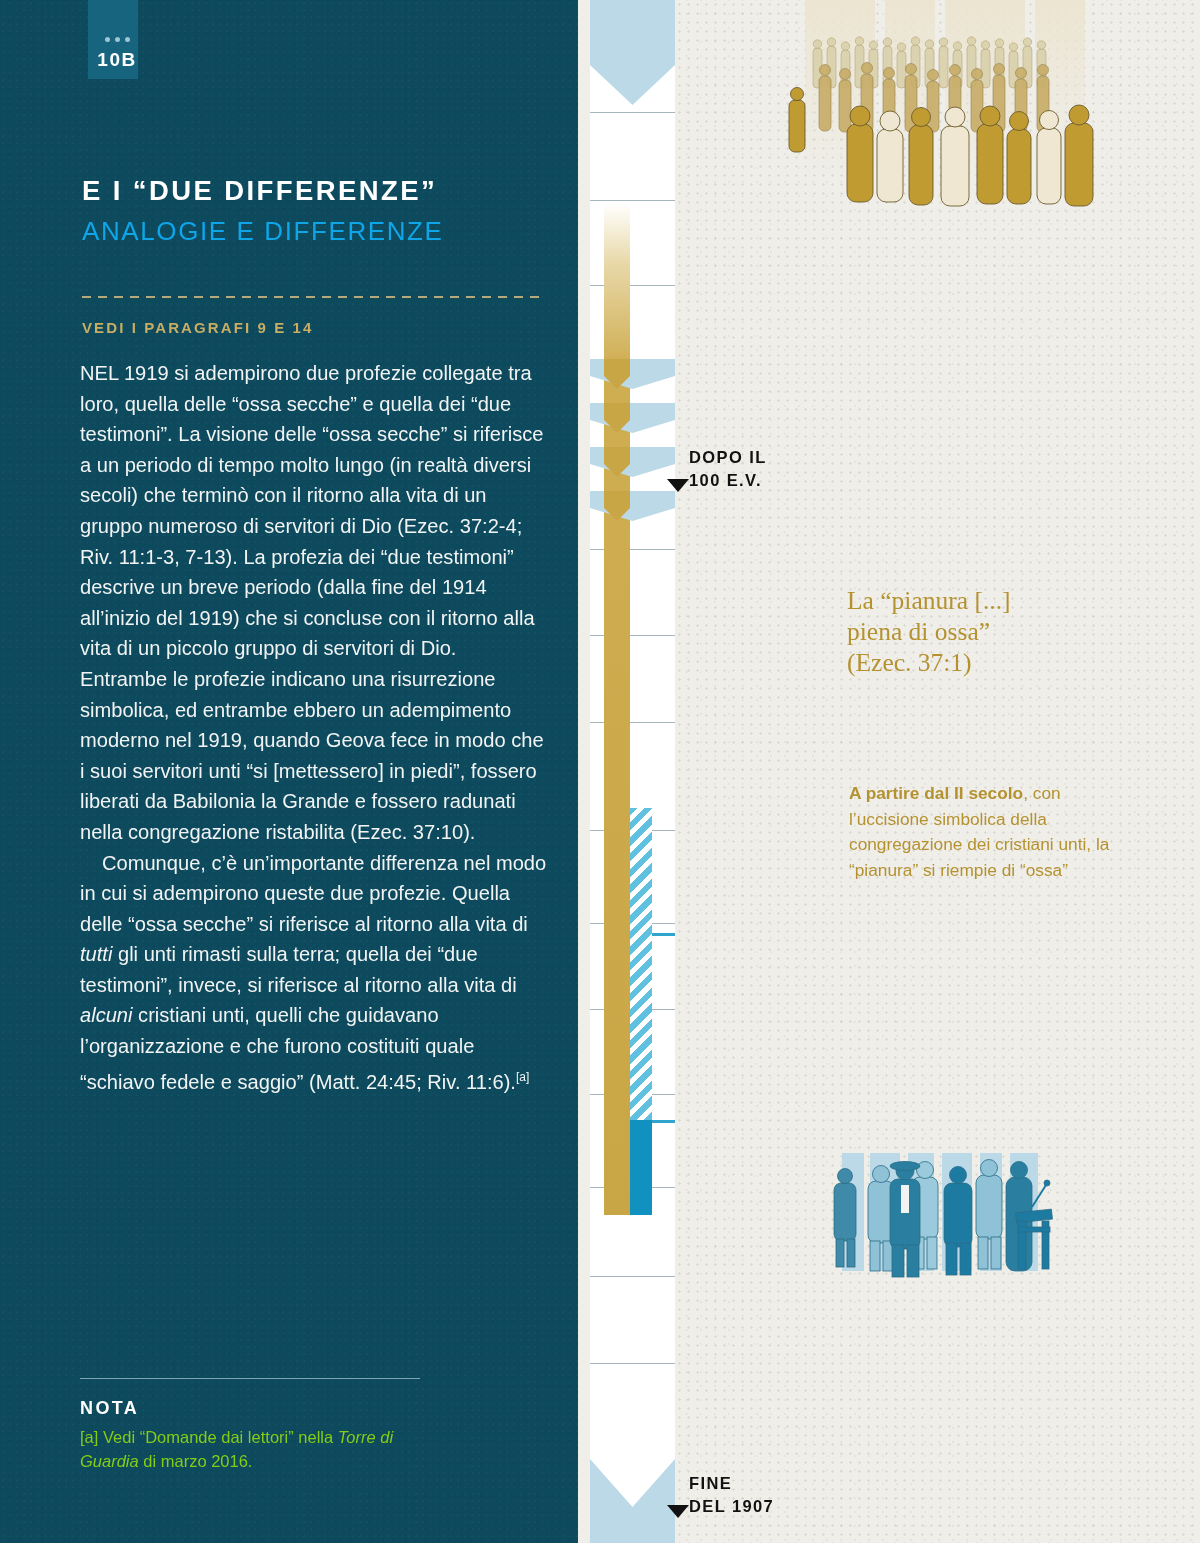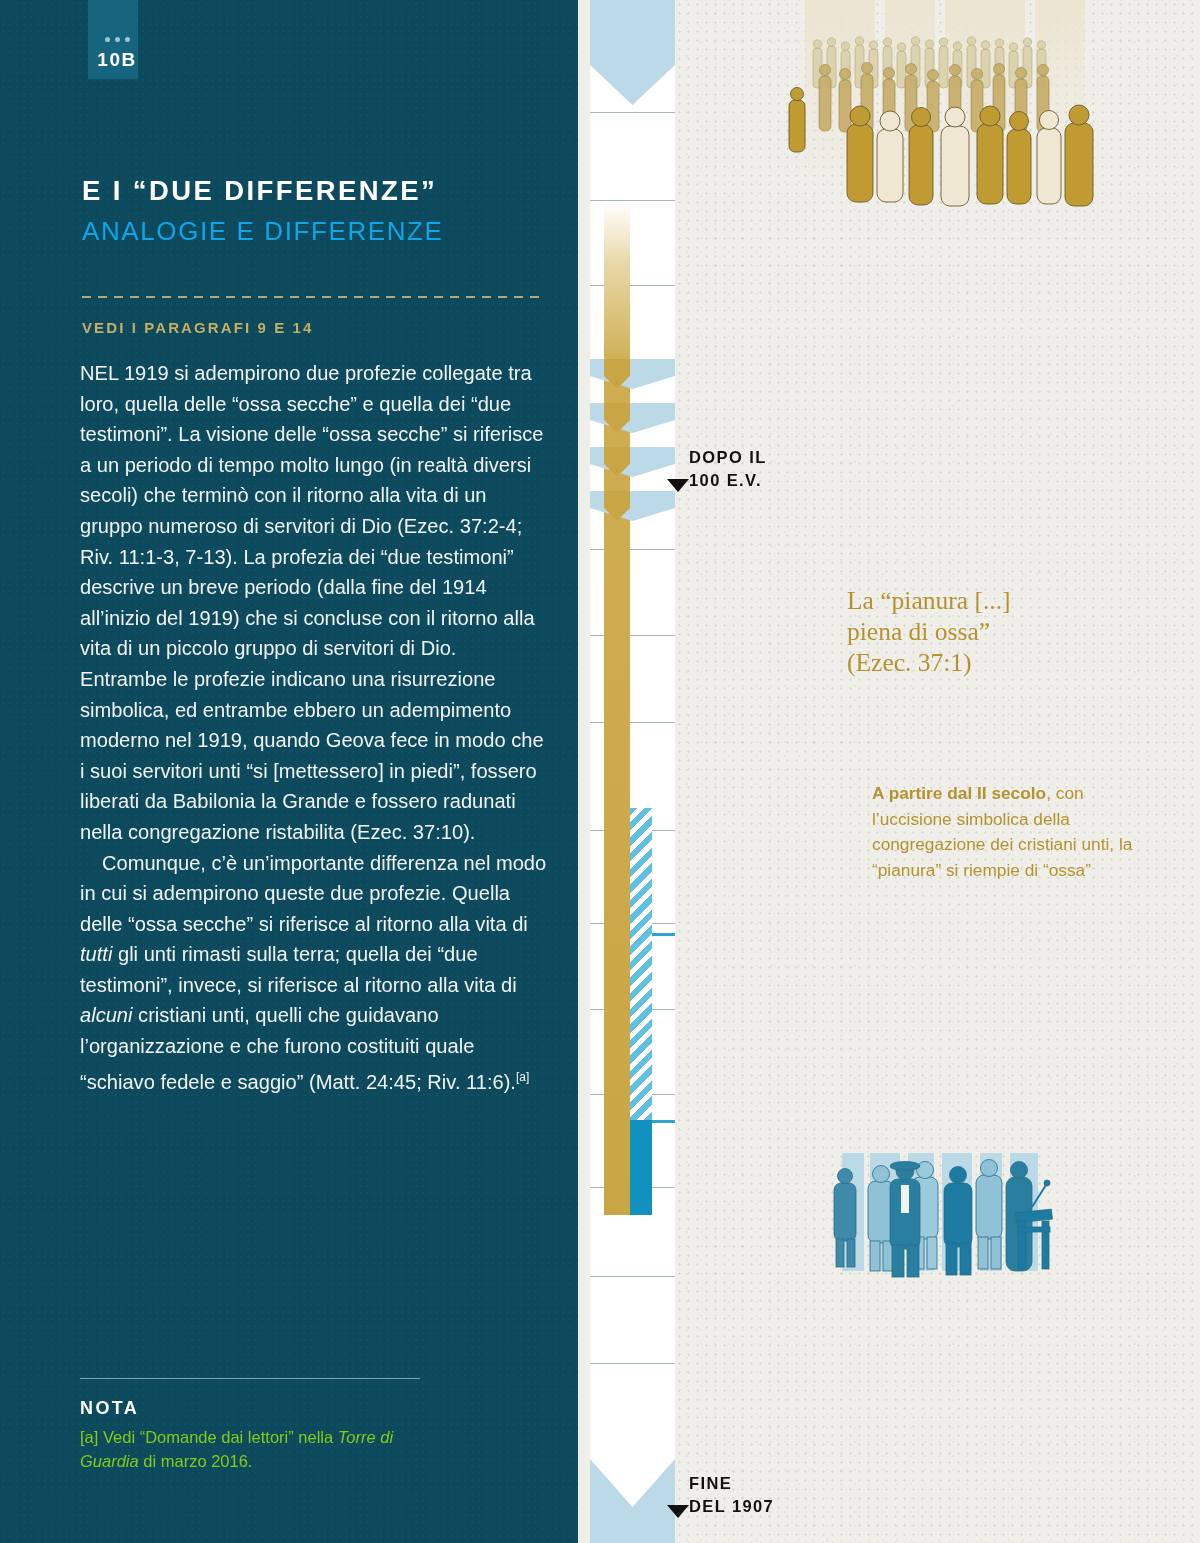--- a/index.html
+++ b/index.html
@@ -173,21 +173,21 @@
   .illus { position: absolute; }
 
   
   .serif-head {
     position: absolute; font-family: "Liberation Serif", serif;
     font-size: 25.5px; line-height: 31px; white-space: pre-line;
   }
   .gold { color: #b59230; }
   .blue { color: #1b8fba; }
   .rc-para {
-    position: absolute; width: 285px; font-size: 17.3px; line-height: 25.5px; margin-left: 23px;
+    position: absolute; width: 285px; font-size: 17.3px; line-height: 25.5px;
   }
   .rc-para b { font-weight: 700; }
   .p-gold { color: #b59230; }
 </style>
 </head>
 <body>
 
 <div id="left-panel">
 
   <div id="tab-badge">

